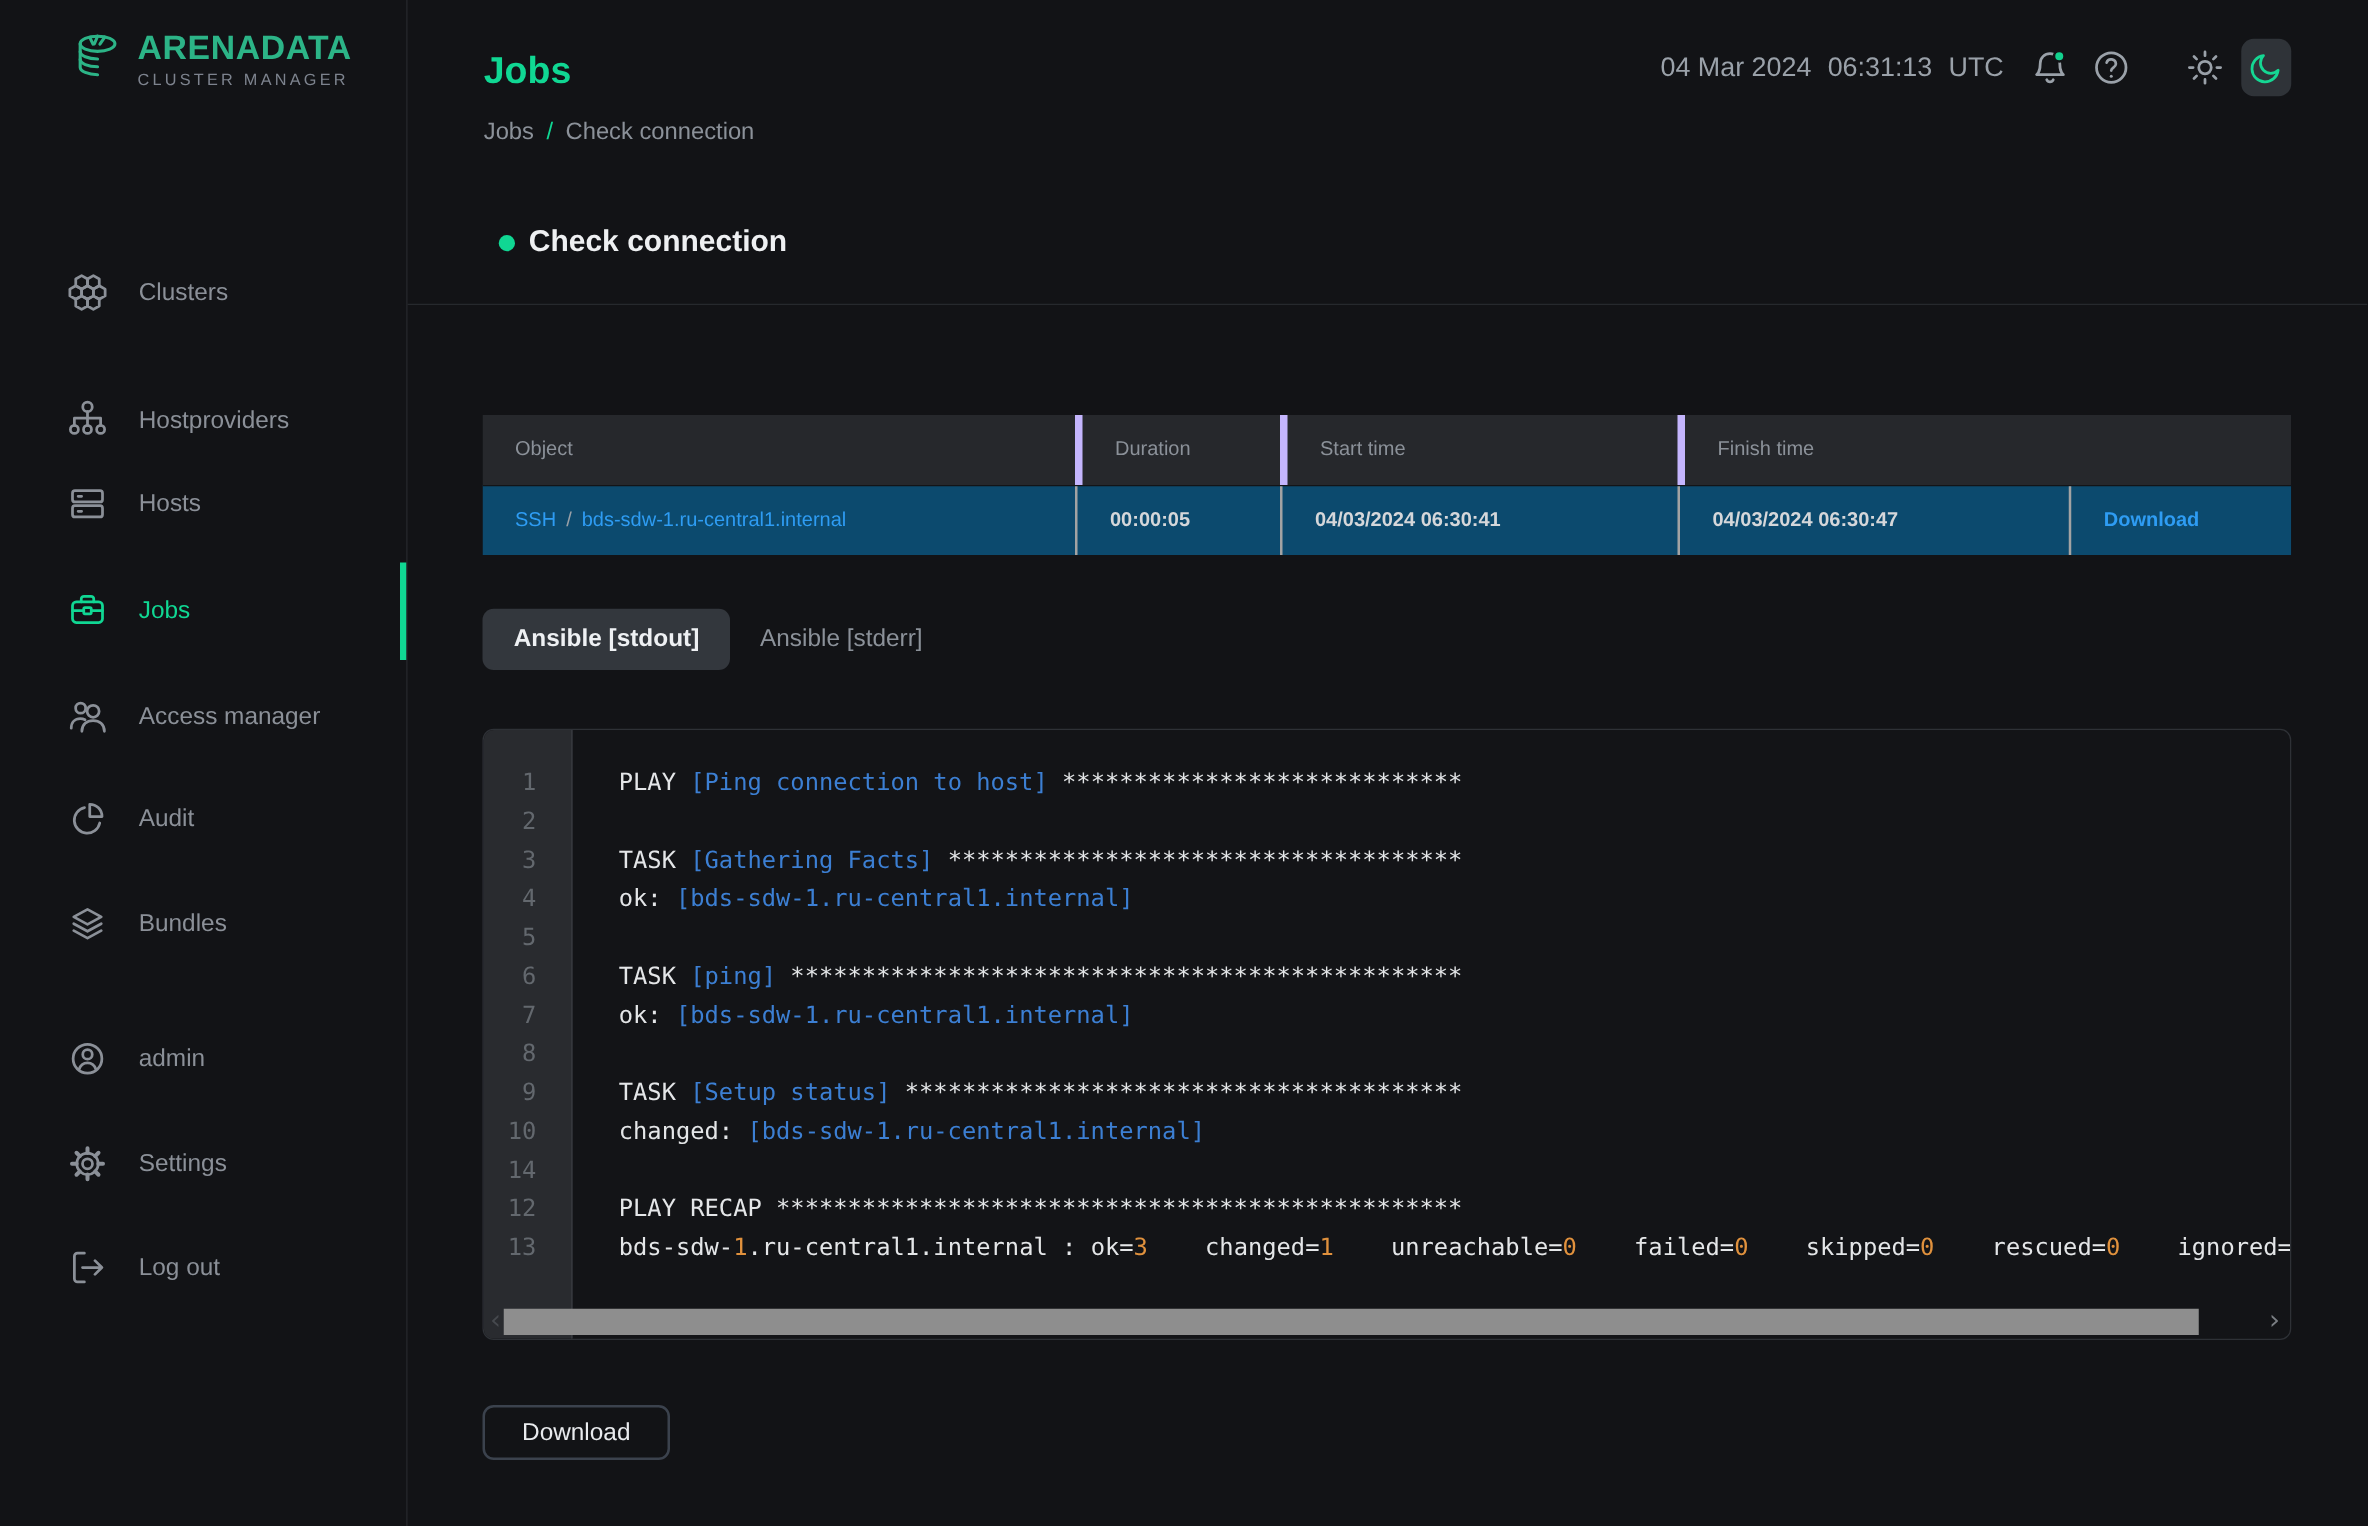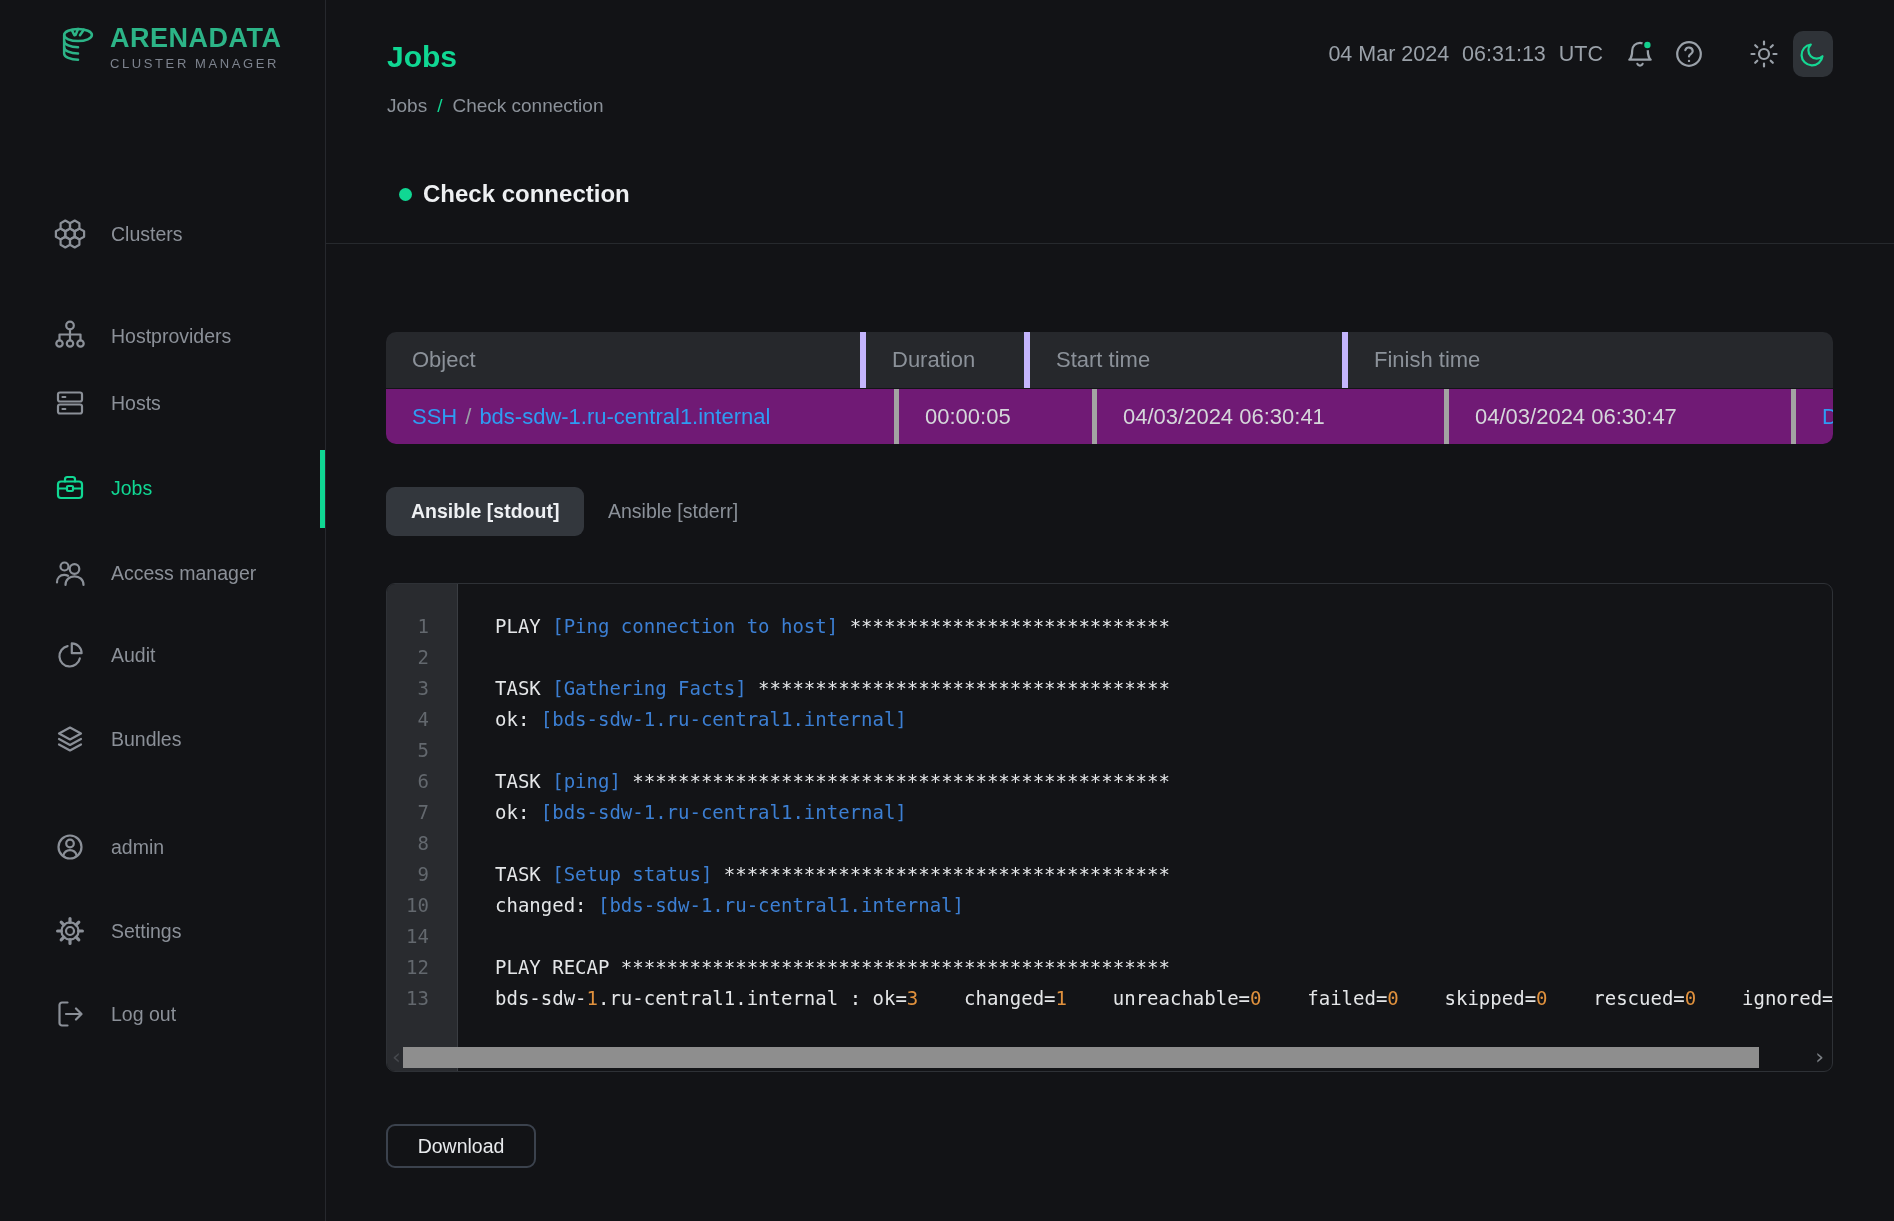--- a/index.html
+++ b/index.html
@@ -28,27 +28,27 @@
   .tb-bell-icon{margin-right:15px;}
   .tb-help-icon{margin-right:41px;}
   .tb-sun-icon{margin-right:12px;}
   .moon-btn{width:40px;height:46px;background:#2f3338;border-radius:10px;display:flex;align-items:center;justify-content:center;cursor:pointer;color:#15d793;}
   
   .job-heading{position:absolute;left:399px;top:180px;display:flex;align-items:center;gap:11px;}
   .job-dot{width:13px;height:13px;border-radius:50%;background:#10d793;}
   .job-heading-text{color:#eef0f2;font-size:24px;font-weight:bold;}
   .section-divider{position:absolute;left:326px;top:243px;right:0;height:1px;background:#26292d;}
   
-  .job-table{position:absolute;left:386px;top:332px;width:1447px;border-radius:10px;overflow:hidden;font-size:22px;}
+  .job-table{position:absolute;left:386px;top:332px;width:1447px;border-radius:0;overflow:hidden;font-size:16px;}
   .t-head,.t-row{display:grid;grid-template-columns:474px 164px 318px 313px 178px;}
   .t-head{background:#26282c;height:56px;color:#8b9199;}
-  .t-row{background:#701a75;height:55px;color:#d5d7da;border-top:1px solid #131417;gap:34px;}
+  .t-row{background:#0c4a6e;height:55px;color:#d5d7da;border-top:1px solid #131417;}
   .cell{display:flex;align-items:center;padding-left:26px;overflow:hidden;white-space:nowrap;}
   .t-head .cell + .cell{border-left:6px solid #c4b5fd;}
-  .t-row .cell + .cell{border-left:5px solid #a3a3a3;}
+  .t-row .cell + .cell{border-left:2px solid #a3a3a3;font-weight:bold;}
   .link{color:#2e9cf3;cursor:pointer;text-decoration:none;}
   .obj-sep{color:#9aa0a7;margin:0 8px;}
   
   .tab-active{position:absolute;left:386px;top:487px;height:49px;padding:0 25px;background:#33373d;border:none;border-radius:9px;
     color:#eef0f3;font-weight:bold;font-size:19.5px;font-family:inherit;cursor:pointer;}
   .tab-inactive{position:absolute;left:600px;top:487px;height:49px;padding:0 8px;background:transparent;border:none;
     color:#8b9199;font-size:19.5px;font-family:inherit;cursor:pointer;}
   
   .log-panel{position:absolute;left:386px;top:583px;width:1445px;height:487px;border:1px solid #2e3136;border-radius:9px;
     background:#131417;overflow:hidden;}

